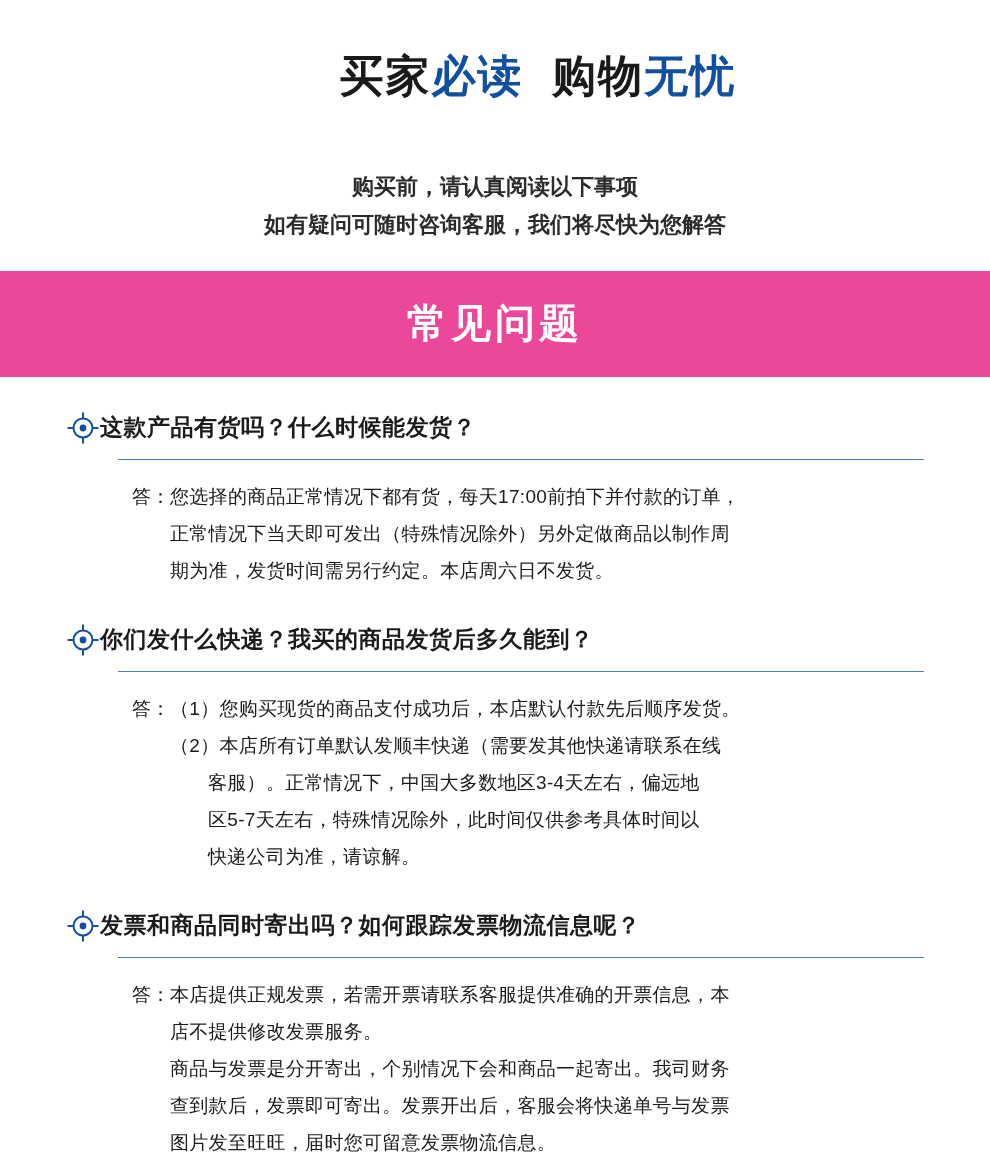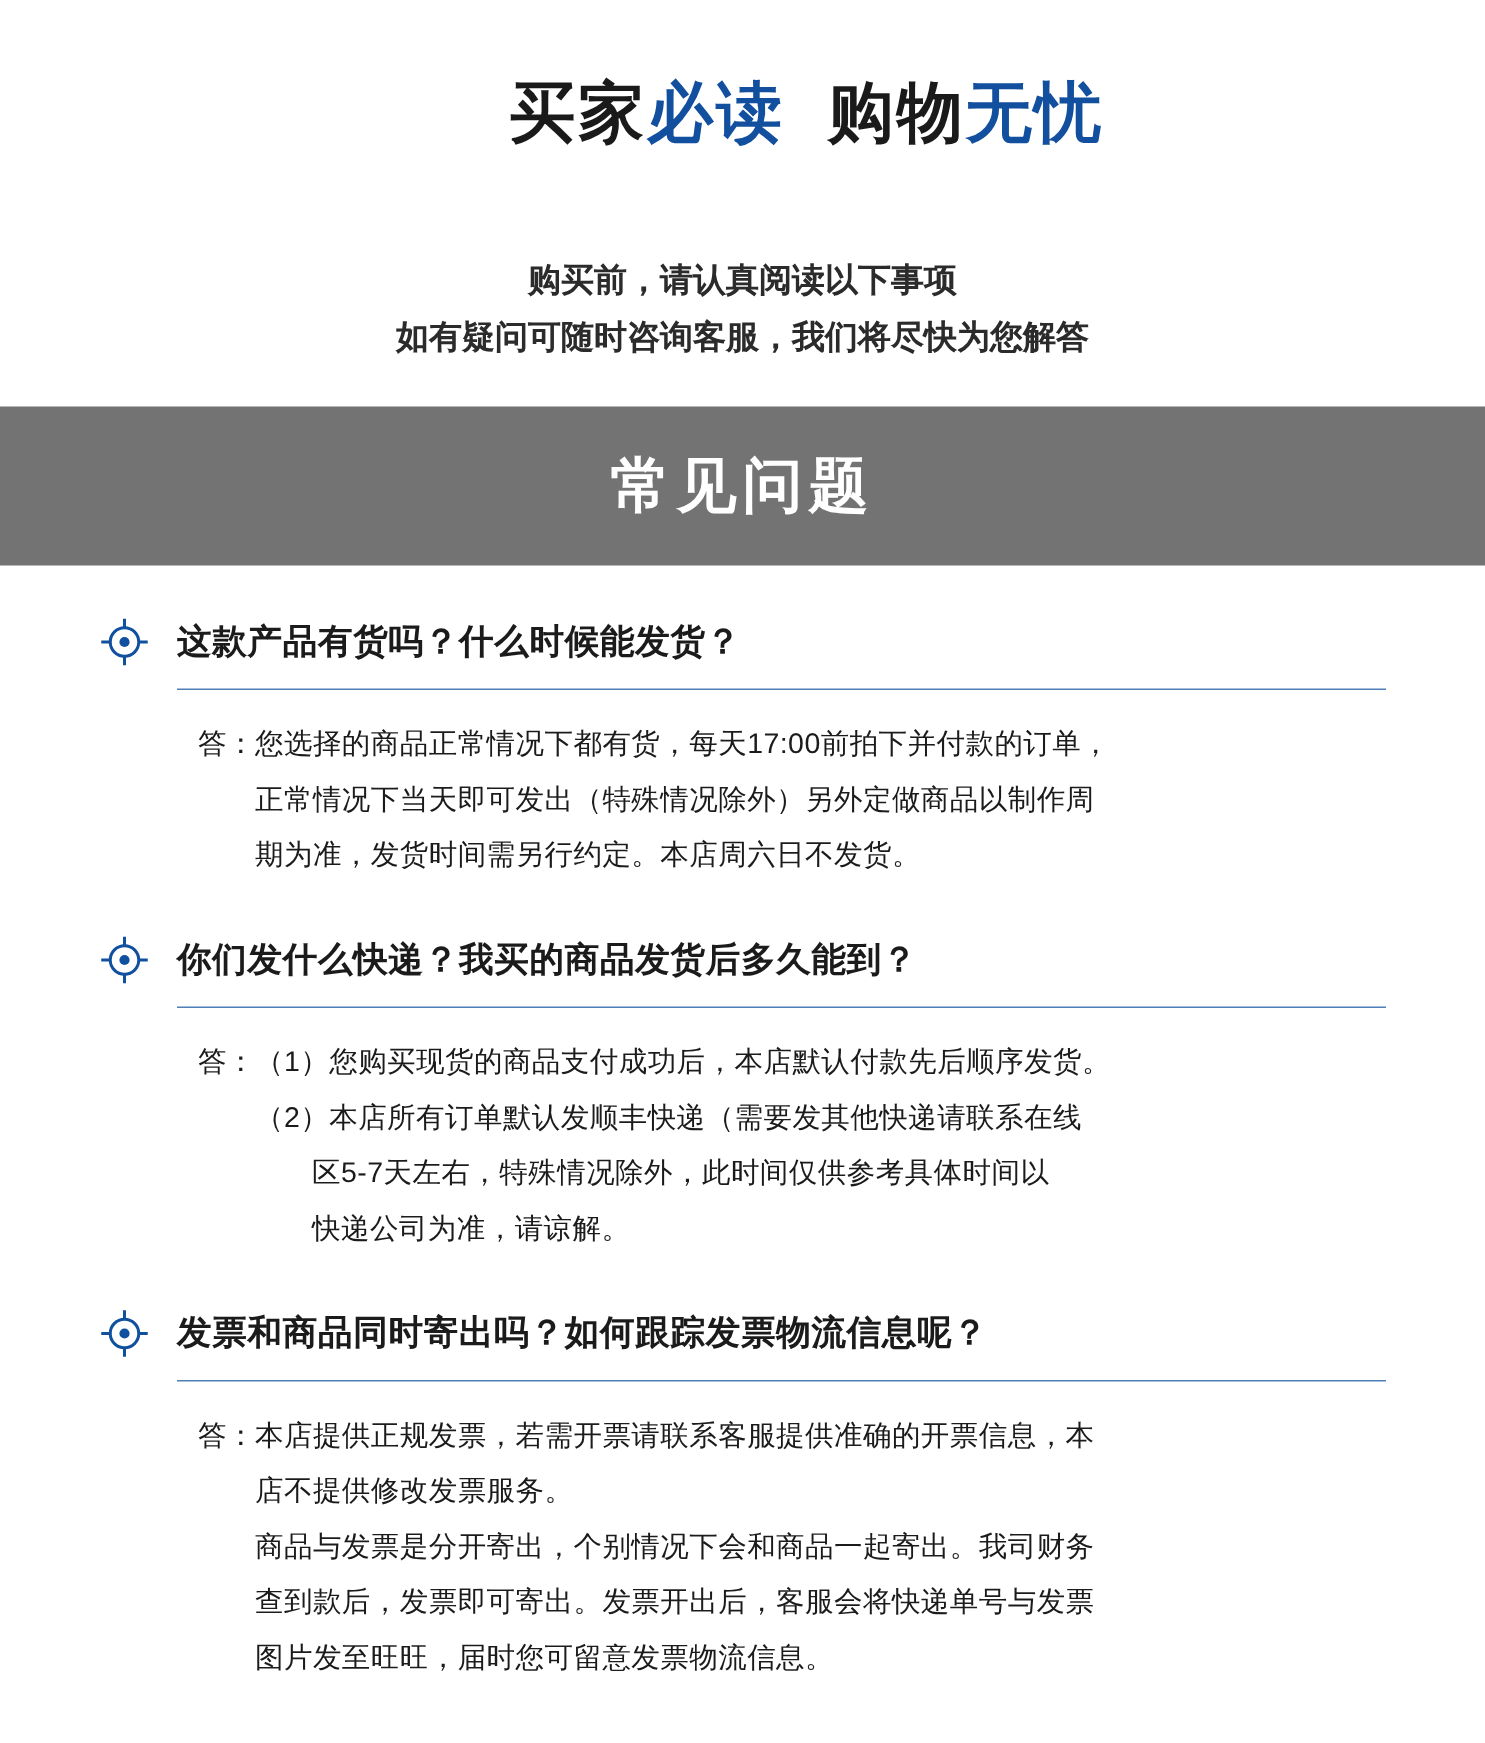--- a/index.html
+++ b/index.html
@@ -41,21 +41,21 @@
     font-size: 22px;
     font-weight: bold;
     color: #2b2b2b;
     line-height: 1.75;
   }
 
   
   .band {
     margin-top: 26px;
     height: 106px;
-    background: #737373;
+    background: #ec4899;
     display: flex;
     align-items: center;
     justify-content: center;
   }
   .band-title {
     color: #ffffff;
     font-size: 40px;
     font-weight: bold;
     letter-spacing: 4px;
   }
@@ -63,21 +63,20 @@
   
   .faq-list {
     padding: 34px 66px 0 66px;
   }
   .faq-item {
     margin-bottom: 34px;
   }
   .q-row {
     display: flex;
     align-items: center;
-    gap: 18px;
   }
   .q-icon {
     flex: 0 0 auto;
     width: 34px;
     height: 34px;
     position: relative;
   }
   .q-icon svg { display: block; }
   .q-text {
     font-size: 23px;
@@ -179,20 +178,21 @@
           </svg>
         </span>
         <span class="q-text">你们发什么快递？我买的商品发货后多久能到？</span>
       </div>
       <div class="q-rule"></div>
       <div class="a-row">
         <span class="a-label">答：</span>
         <div class="a-body">
           <p><span>（1）您购买现货的商品支付成功后，本店默认付款先后顺序发货。</span></p>
           <p><span>（2）本店所有订单默认发顺丰快递（需要发其他快递请联系在线</span></p>
+          <p class="indent" style="padding-left:38px"><span>客服）。正常情况下，中国大多数地区3-4天左右，偏远地</span></p>
           <p class="indent" style="padding-left:38px"><span>区5-7天左右，特殊情况除外，此时间仅供参考具体时间以</span></p>
           <p class="indent" style="padding-left:38px"><span>快递公司为准，请谅解。</span></p>
         </div>
       </div>
     </div>
 
     <div class="faq-item">
       <div class="q-row">
         <span class="q-icon">
           <svg width="34" height="34" viewBox="0 0 34 34">

